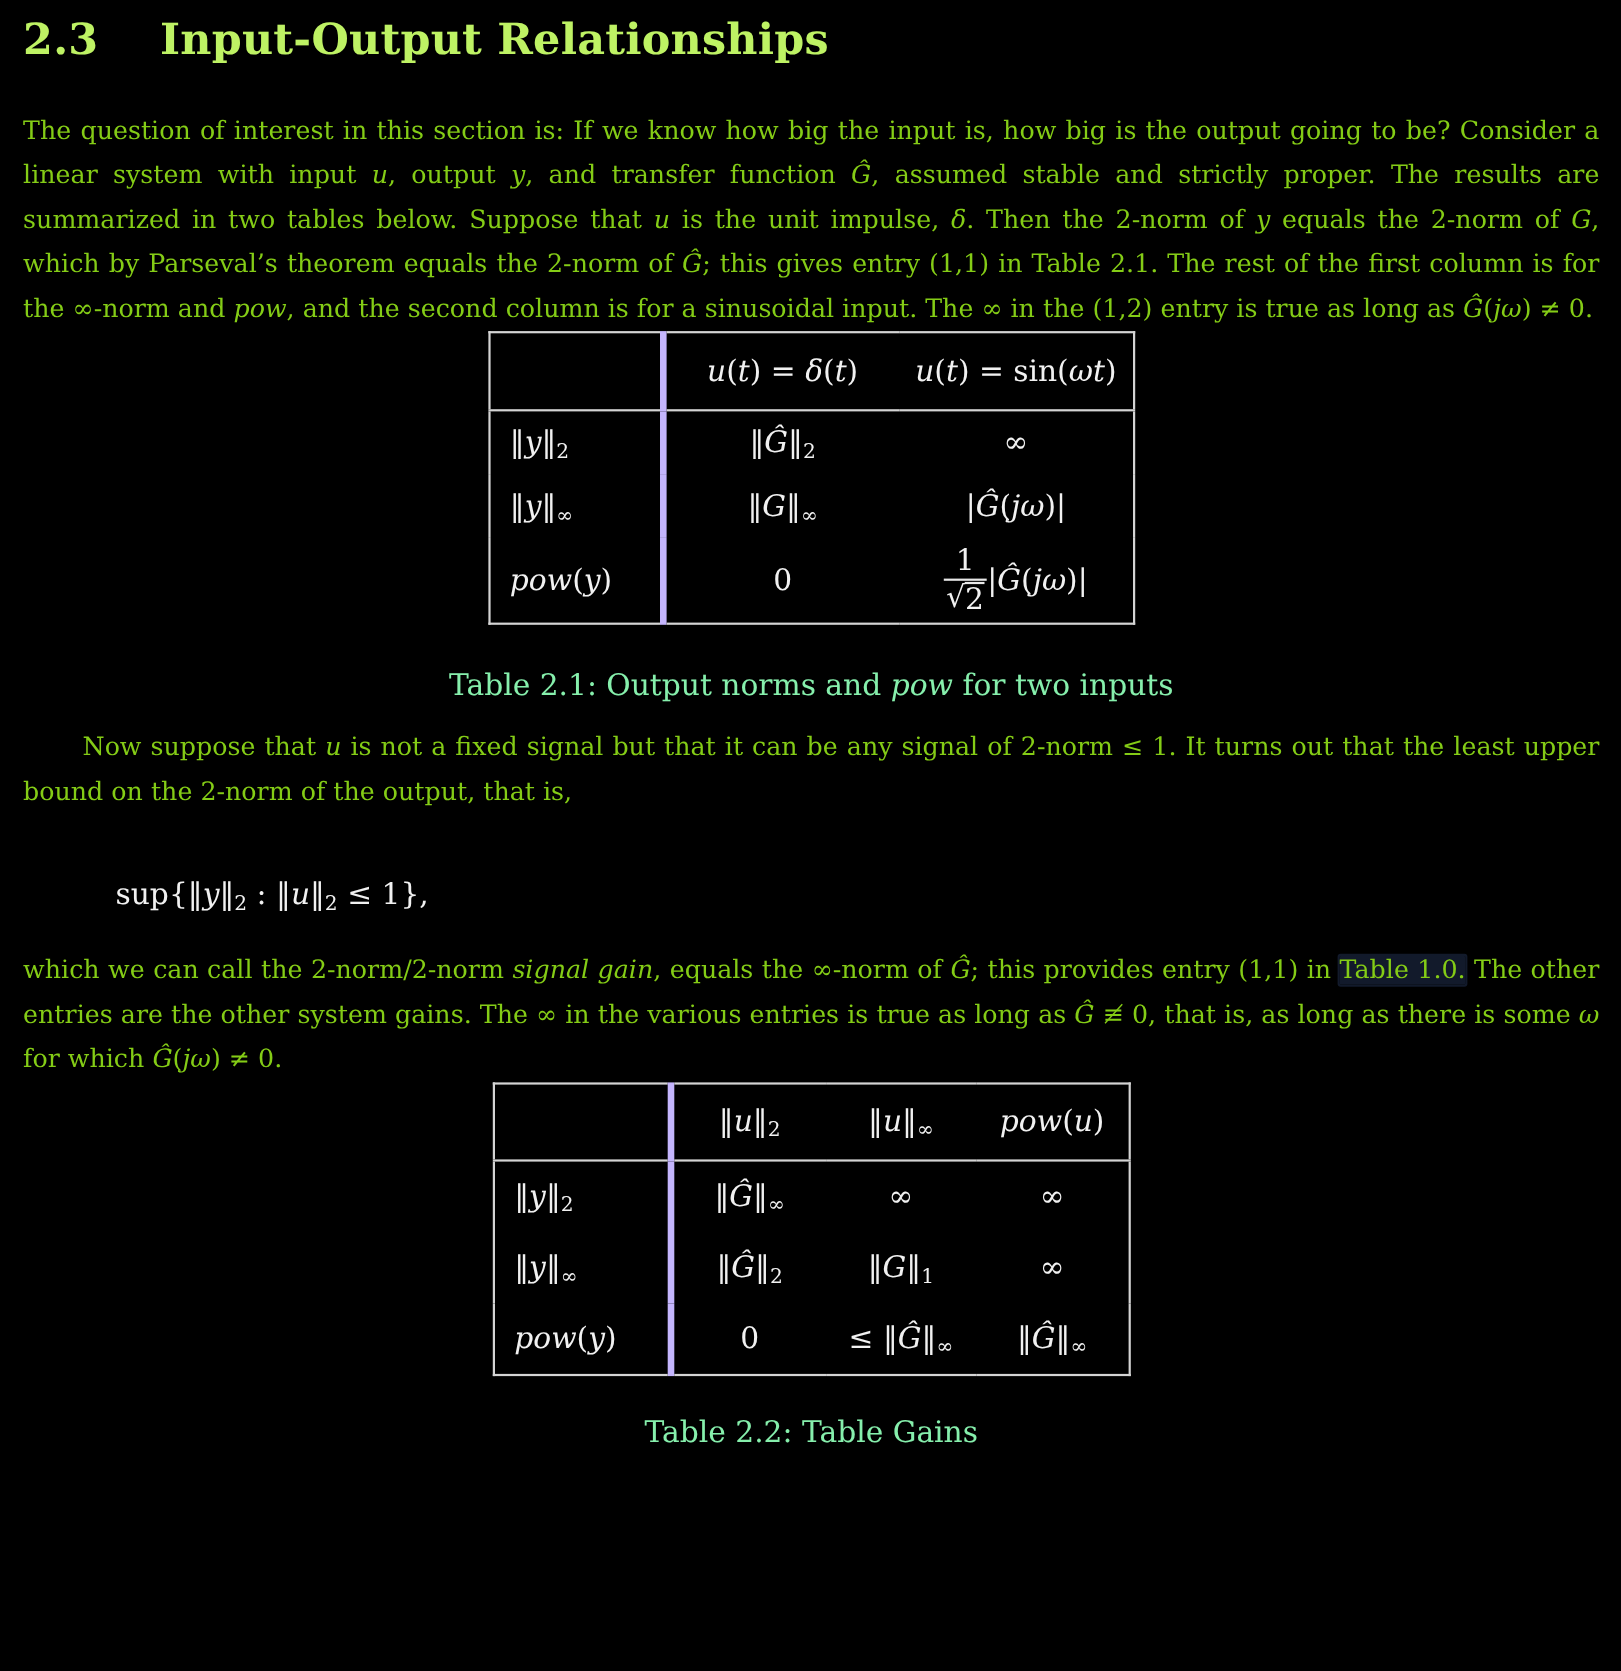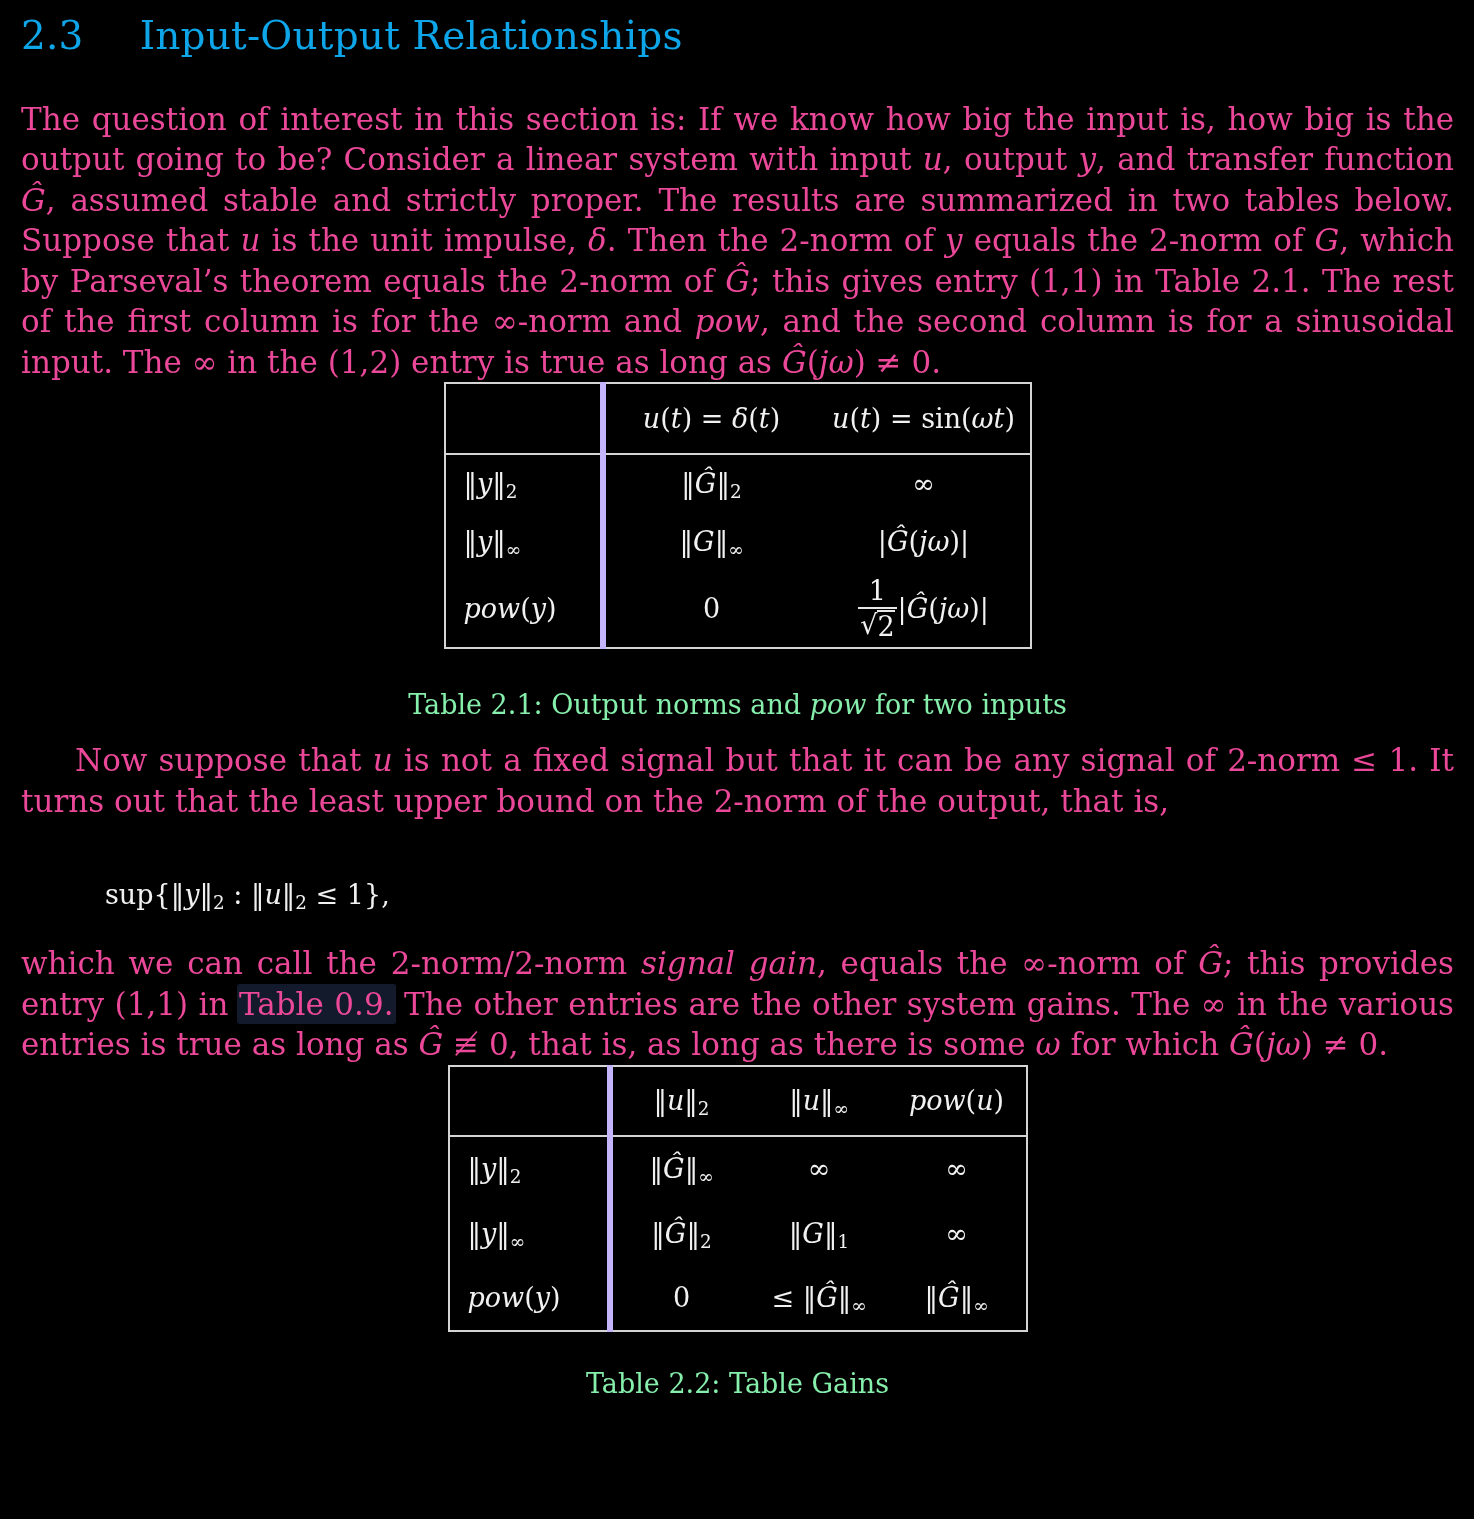--- a/index.html
+++ b/index.html
@@ -10,32 +10,32 @@
     background:#000;
     color:#f1f1f1;
     font-family:"DejaVu Serif","Liberation Serif",serif;
     overflow:hidden;
     box-sizing:border-box;
     padding:14px 20px 0 21px;
   }
   .heading{
     margin:0;
     font-size:39px;
-    font-weight:normal;
-    color:#0ea5e9;
+    font-weight:bold;
+    color:#bef264;
     letter-spacing:0.2px;
     line-height:1.15;
   }
   .heading .secnum{display:inline-block;margin-right:56px;}
   .para{
     margin:0;
-    font-size:31px;
+    font-size:23px;
     line-height:40.5px;
     text-align:justify;
-    color:#ec4899;
+    color:#84cc16;
   }
   .p1{margin-top:40px;}
   .p2{margin-top:20px;text-indent:54px;}
   .p3{margin-top:28px;}
   .displaymath{
     margin-top:54px;
     padding-left:84px;
     font-size:27px;
     line-height:40px;
   }
@@ -128,21 +128,21 @@
     </tr>
   </tbody>
     </table>
 
   <div class="caption cap1">Table 2.1: Output norms and <i>pow</i> for two inputs</div>
 
   <p class="para p2">Now suppose that <i>u</i> is not a fixed signal but that it can be any signal of 2-norm ≤ 1. It turns out that the least upper bound on the 2-norm of the output, that is,</p>
 
   <div class="displaymath">sup{‖<i>y</i>‖<sub>2</sub> : ‖<i>u</i>‖<sub>2</sub> ≤ 1},</div>
 
-  <p class="para p3">which we can call the 2-norm/2-norm <i>signal gain</i>, equals the ∞-norm of <i>Ĝ</i>; this provides entry (1,1) in <span class="hl">Table 0.9.</span> The other entries are the other system gains. The ∞ in the various entries is true as long as <i>Ĝ</i> ≢ 0, that is, as long as there is some <i>ω</i> for which <i>Ĝ</i>(<i>jω</i>) ≠ 0.</p>
+  <p class="para p3">which we can call the 2-norm/2-norm <i>signal gain</i>, equals the ∞-norm of <i>Ĝ</i>; this provides entry (1,1) in <span class="hl">Table 1.0.</span> The other entries are the other system gains. The ∞ in the various entries is true as long as <i>Ĝ</i> ≢ 0, that is, as long as there is some <i>ω</i> for which <i>Ĝ</i>(<i>jω</i>) ≠ 0.</p>
 
   <table class="mtable t2">
     <tbody>
         <tr class="hdr">
       <th class="c0 lblcol"></th>
       <th class="c1">‖<i>u</i>‖<sub>2</sub></th>
       <th class="c2">‖<i>u</i>‖<sub>∞</sub></th>
       <th class="c3"><i>pow</i>(<i>u</i>)</th>
     </tr>
     <tr class="r0">

